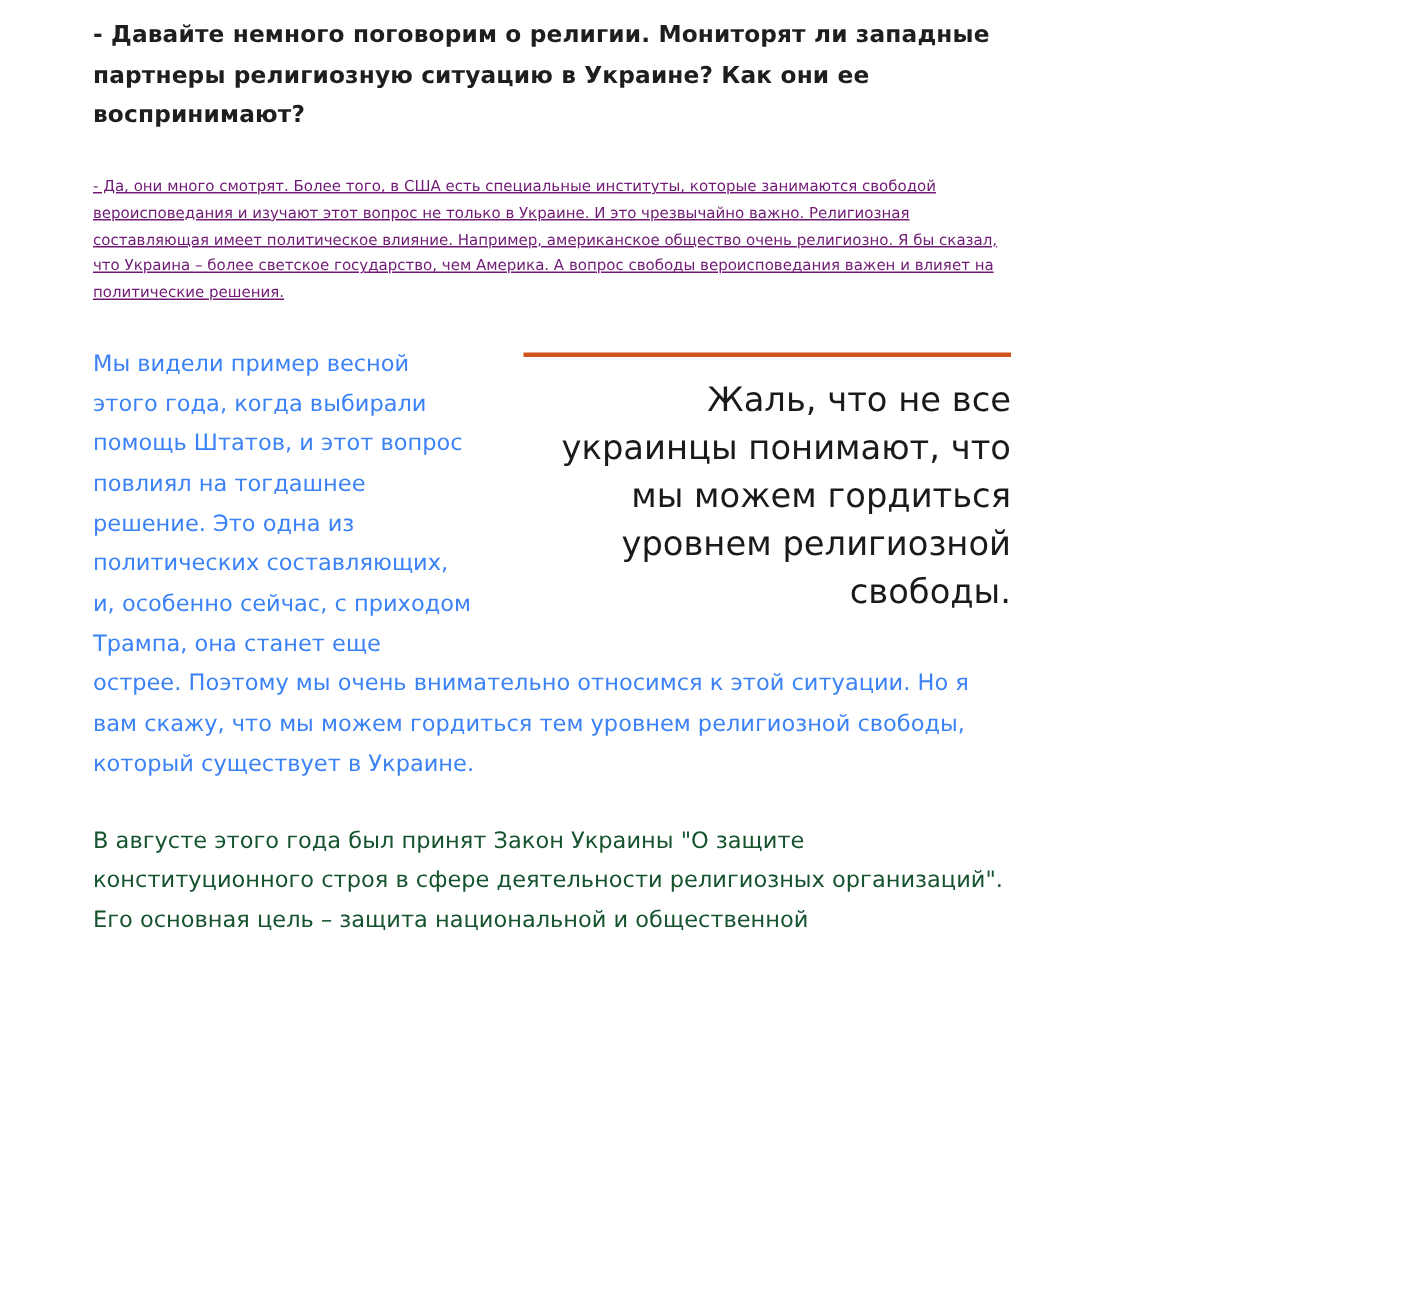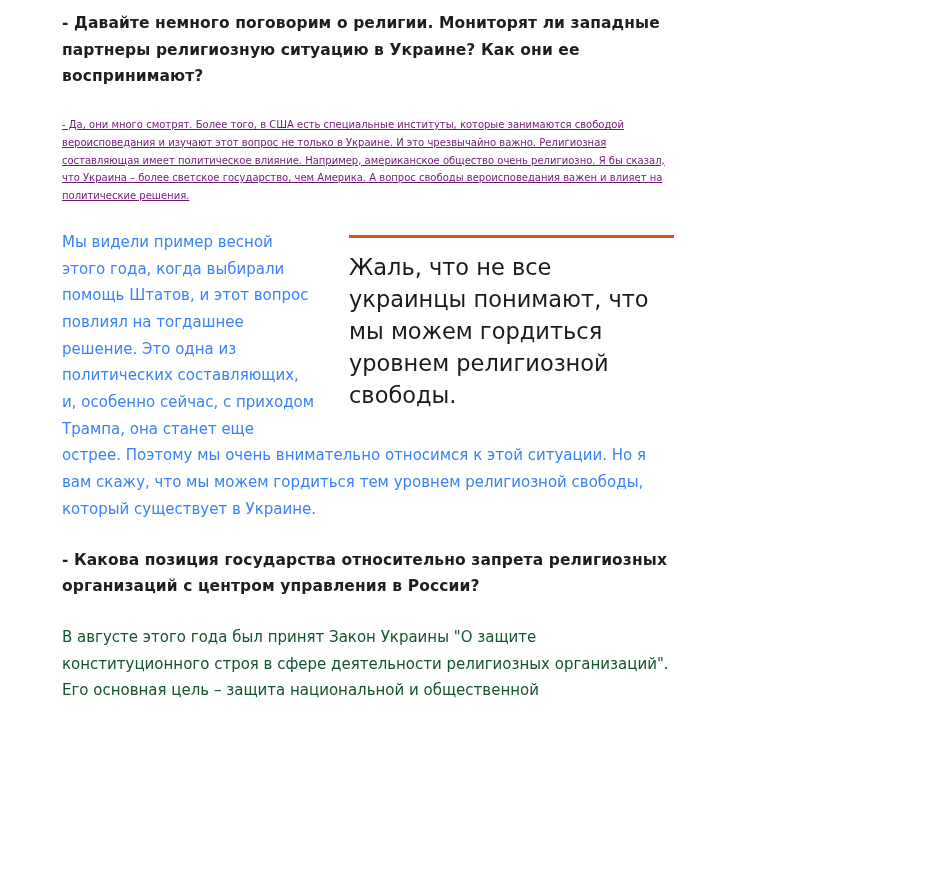--- a/index.html
+++ b/index.html
@@ -77,24 +77,23 @@
 </head>
 <body>
 
 <div class="page">
 
   <p class="q">- Давайте немного поговорим о религии. Мониторят ли западные партнеры религиозную ситуацию в Украине? Как они ее воспринимают?</p>
 
   <p class="body-text">- Да, они много смотрят. Более того, в США есть специальные институты, которые занимаются свободой вероисповедания и изучают этот вопрос не только в Украине. И это чрезвычайно важно. Религиозная составляющая имеет политическое влияние. Например, американское общество очень религиозно. Я бы сказал, что Украина – более светское государство, чем Америка. А вопрос свободы вероисповедания важен и влияет на политические решения.</p>
 
   <div class="wrap-block clearfix">
-    <aside class="pull-quote" style="border-top-color: rgb(210, 84, 29);">
+    <aside class="pull-quote" style="border-top-color: rgb(210, 84, 29); text-align: right;">
       <div class="pq-text">Жаль, что не все украинцы понимают, что мы можем гордиться уровнем религиозной свободы.</div>
     </aside>
     <p class="narrow">Мы видели пример весной этого года, когда выбирали помощь Штатов, и этот вопрос повлиял на тогдашнее решение. Это одна из политических составляющих, и, особенно сейчас, с приходом Трампа, она станет еще острее. Поэтому мы очень внимательно относимся к этой ситуации. Но я вам скажу, что мы можем гордиться тем уровнем религиозной свободы, который существует в Украине.</p>
   </div>
 
-  <p class="q second">- Какова позиция государства относительно запрета религиозных организаций с центром управления в России?</p>
 
 
   <p class="last-para">В августе этого года был принят Закон Украины "О защите конституционного строя в сфере деятельности религиозных организаций". Его основная цель – защита национальной и общественной</p>
 
 </div>
 
 </body></html>

